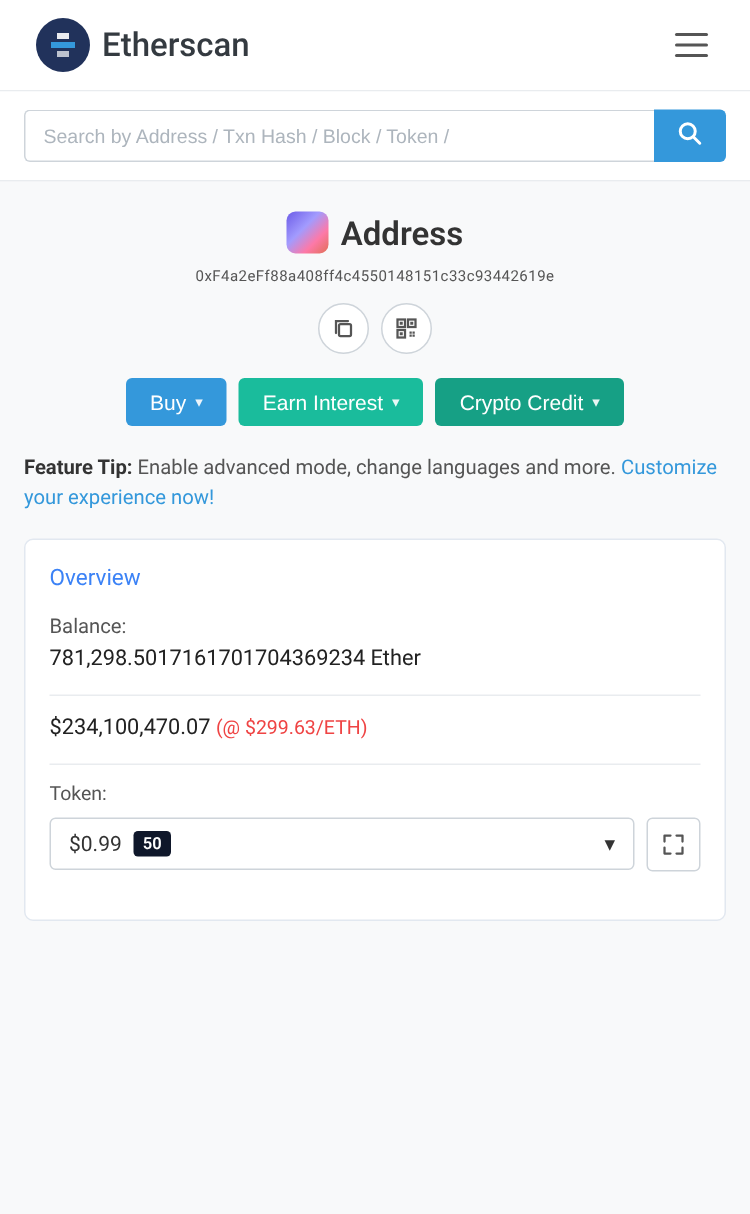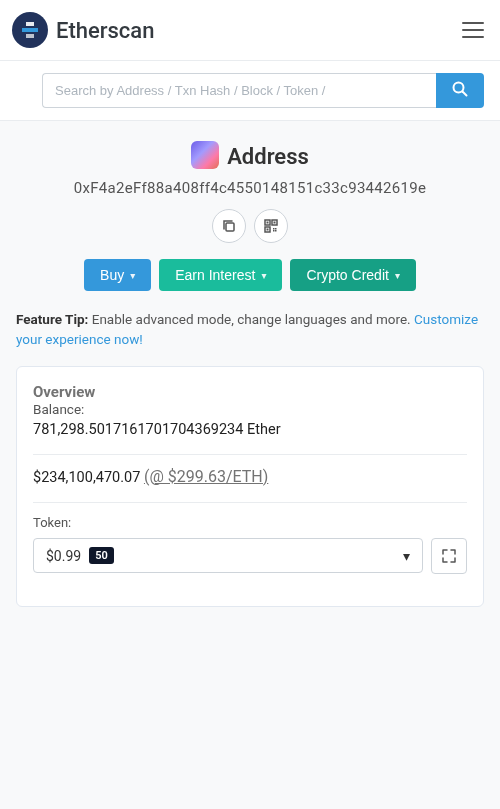--- a/index.html
+++ b/index.html
@@ -9,21 +9,21 @@
       background: #f8f9fa;
       width: 500px;
       min-height: 809px;
       font-size: 14px;
       color: #333;
     }
 
     
     .header {
       background: #fff;
-      padding: 12px 12px;
+      padding: 12px 24px;
       display: flex;
       align-items: center;
       justify-content: space-between;
       border-bottom: 1px solid #e9ecef;
     }
     .logo-area {
       display: flex;
       align-items: center;
       gap: 8px;
     }
@@ -61,21 +61,20 @@
     }
     .search-input {
       flex: 1;
       border: 1px solid #ced4da;
       border-right: none;
       border-radius: 4px 0 0 4px;
       padding: 8px 12px;
       font-size: 13px;
       color: #495057;
       outline: none;
-      margin-left: 26px;
     }
     .search-input::placeholder { color: #adb5bd; }
     .search-btn {
       background: #3498db;
       border: none;
       border-radius: 0 4px 4px 0;
       padding: 8px 16px;
       cursor: pointer;
       color: #fff;
       font-size: 14px;
@@ -102,21 +101,21 @@
       margin-bottom: 10px;
     }
     .address-icon {
       width: 28px;
       height: 28px;
       border-radius: 6px;
       background: linear-gradient(135deg, #6c5ce7 0%, #a29bfe 40%, #fd79a8 70%, #e17055 100%);
       display: inline-block;
     }
     .address-hash {
-      font-size: 15px;
+      font-size: 10px;
       color: #555;
       word-break: break-all;
       margin-bottom: 12px;
       letter-spacing: 0.3px;
     }
     .address-actions {
       display: flex;
       justify-content: center;
       gap: 8px;
       margin-bottom: 16px;
@@ -173,41 +172,40 @@
     .feature-tip a { color: #3498db; text-decoration: none; }
 
     
     .card {
       background: #fff;
       border: 1px solid #e2e8f0;
       border-radius: 6px;
       padding: 16px;
     }
     .card-title {
-      font-weight: 700;
+      font-weight: 400;
       font-size: 15px;
-      margin-bottom: 0;
-      color: #737373;
+      margin-bottom: 16px;
+      color: #3b82f6;
     }
     .overview-row {
       margin-bottom: 16px;
     }
     .overview-label {
       font-size: 13.5px;
       color: #555;
       margin-bottom: 4px;
     }
     .overview-value {
       font-size: 14.5px;
       color: #222;
     }
     .overview-sub {
-      font-size: 16px;
-      color: #737373;
-      text-decoration: underline;
+      font-size: 13px;
+      color: #ef4444;
     }
     .divider {
       border: none;
       border-top: 1px solid #e9ecef;
       margin: 12px 0;
     }
 
     
     .token-label {
       font-size: 13px;

